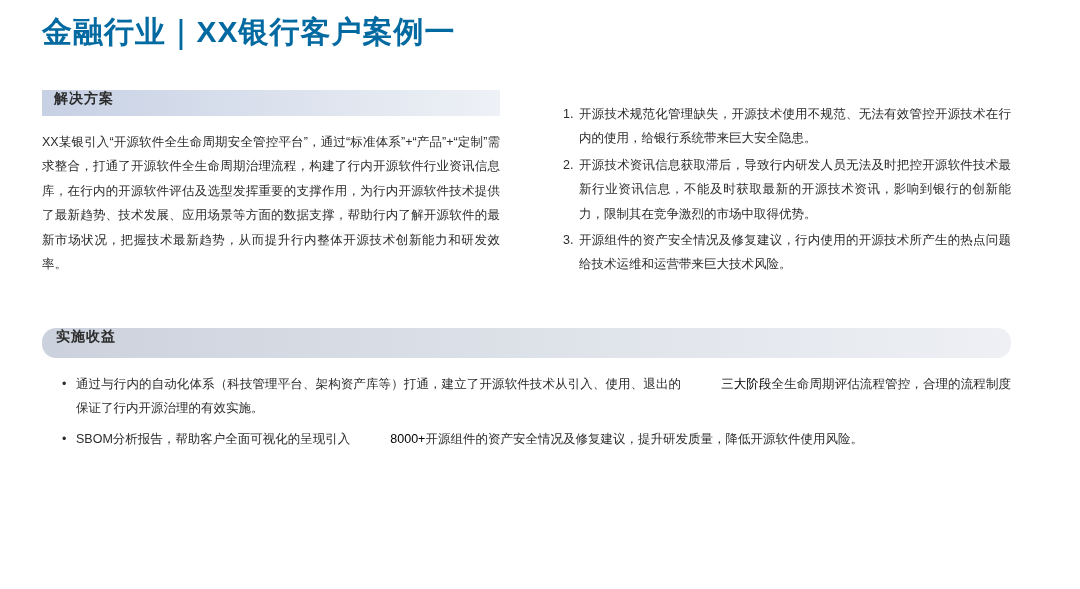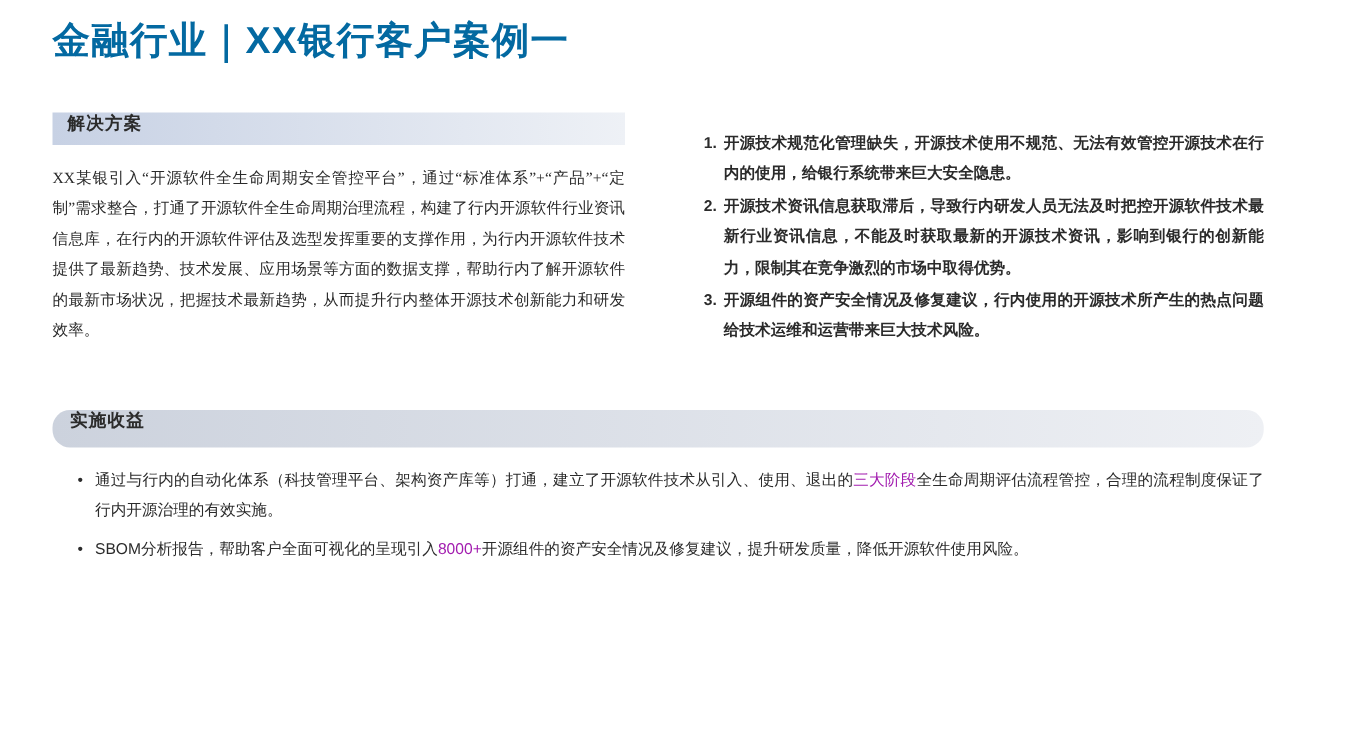--- a/index.html
+++ b/index.html
@@ -67,29 +67,27 @@
   }
   .band-title.on-red {
     color: #ffffff;
   }
   .body-text {
     margin-top: 14px;
     font-size: 12.5px;
     line-height: 1.95;
     color: #2b2b2b;
     text-align: justify;
-    font-family: Liberation Serif, serif;
   }
   ol.pain-list {
     margin: 12px 0 0 0;
     padding-left: 24px;
     font-size: 12.5px;
     line-height: 1.95;
     color: #2b2b2b;
-    font-weight: bold;
   }
   ol.pain-list li {
     margin-bottom: 2px;
     text-align: justify;
     padding-left: 2px;
   }
   .benefits {
     position: absolute;
     left: 42px;
     top: 328px;
@@ -115,21 +113,22 @@
     text-align: justify;
   }
   ul.benefit-list li::before {
     content: "\2022";
     position: absolute;
     left: 0;
     top: 0;
     color: #2b2b2b;
   }
   .hl {
-    color: #a21caf;
+    color: #000000;
+    margin-left: 40px;
   }
 </style>
 </head>
 <body>
 
 <div class="slide">
 
   <div class="page-title">金融行业｜XX银行客户案例一</div>
 
   <div class="col-left">

